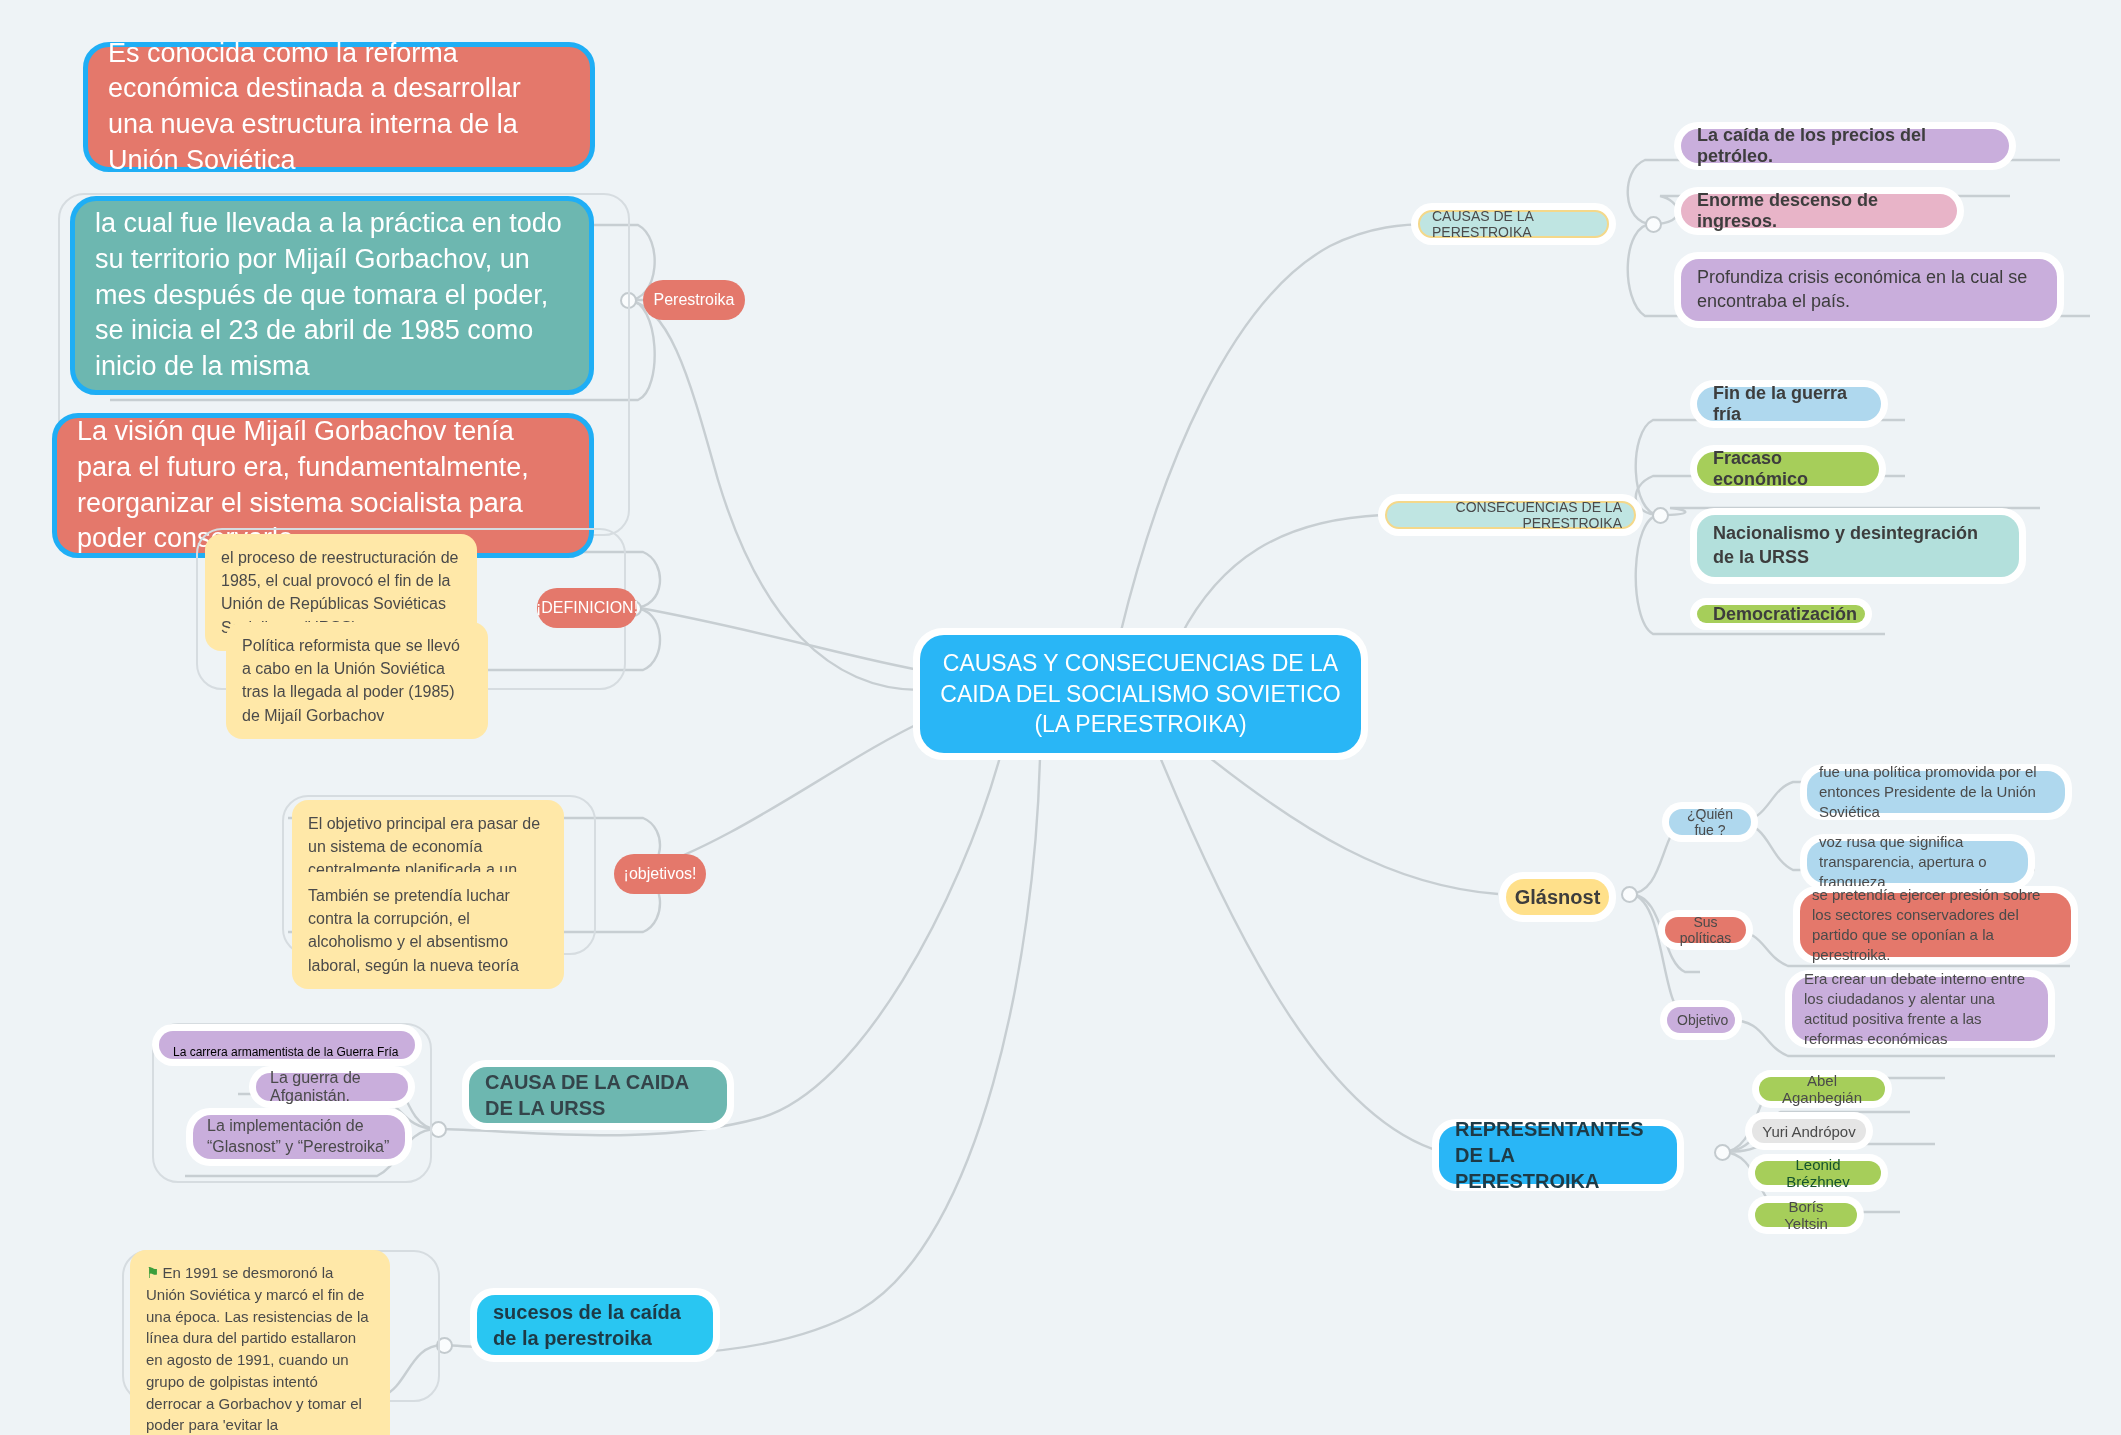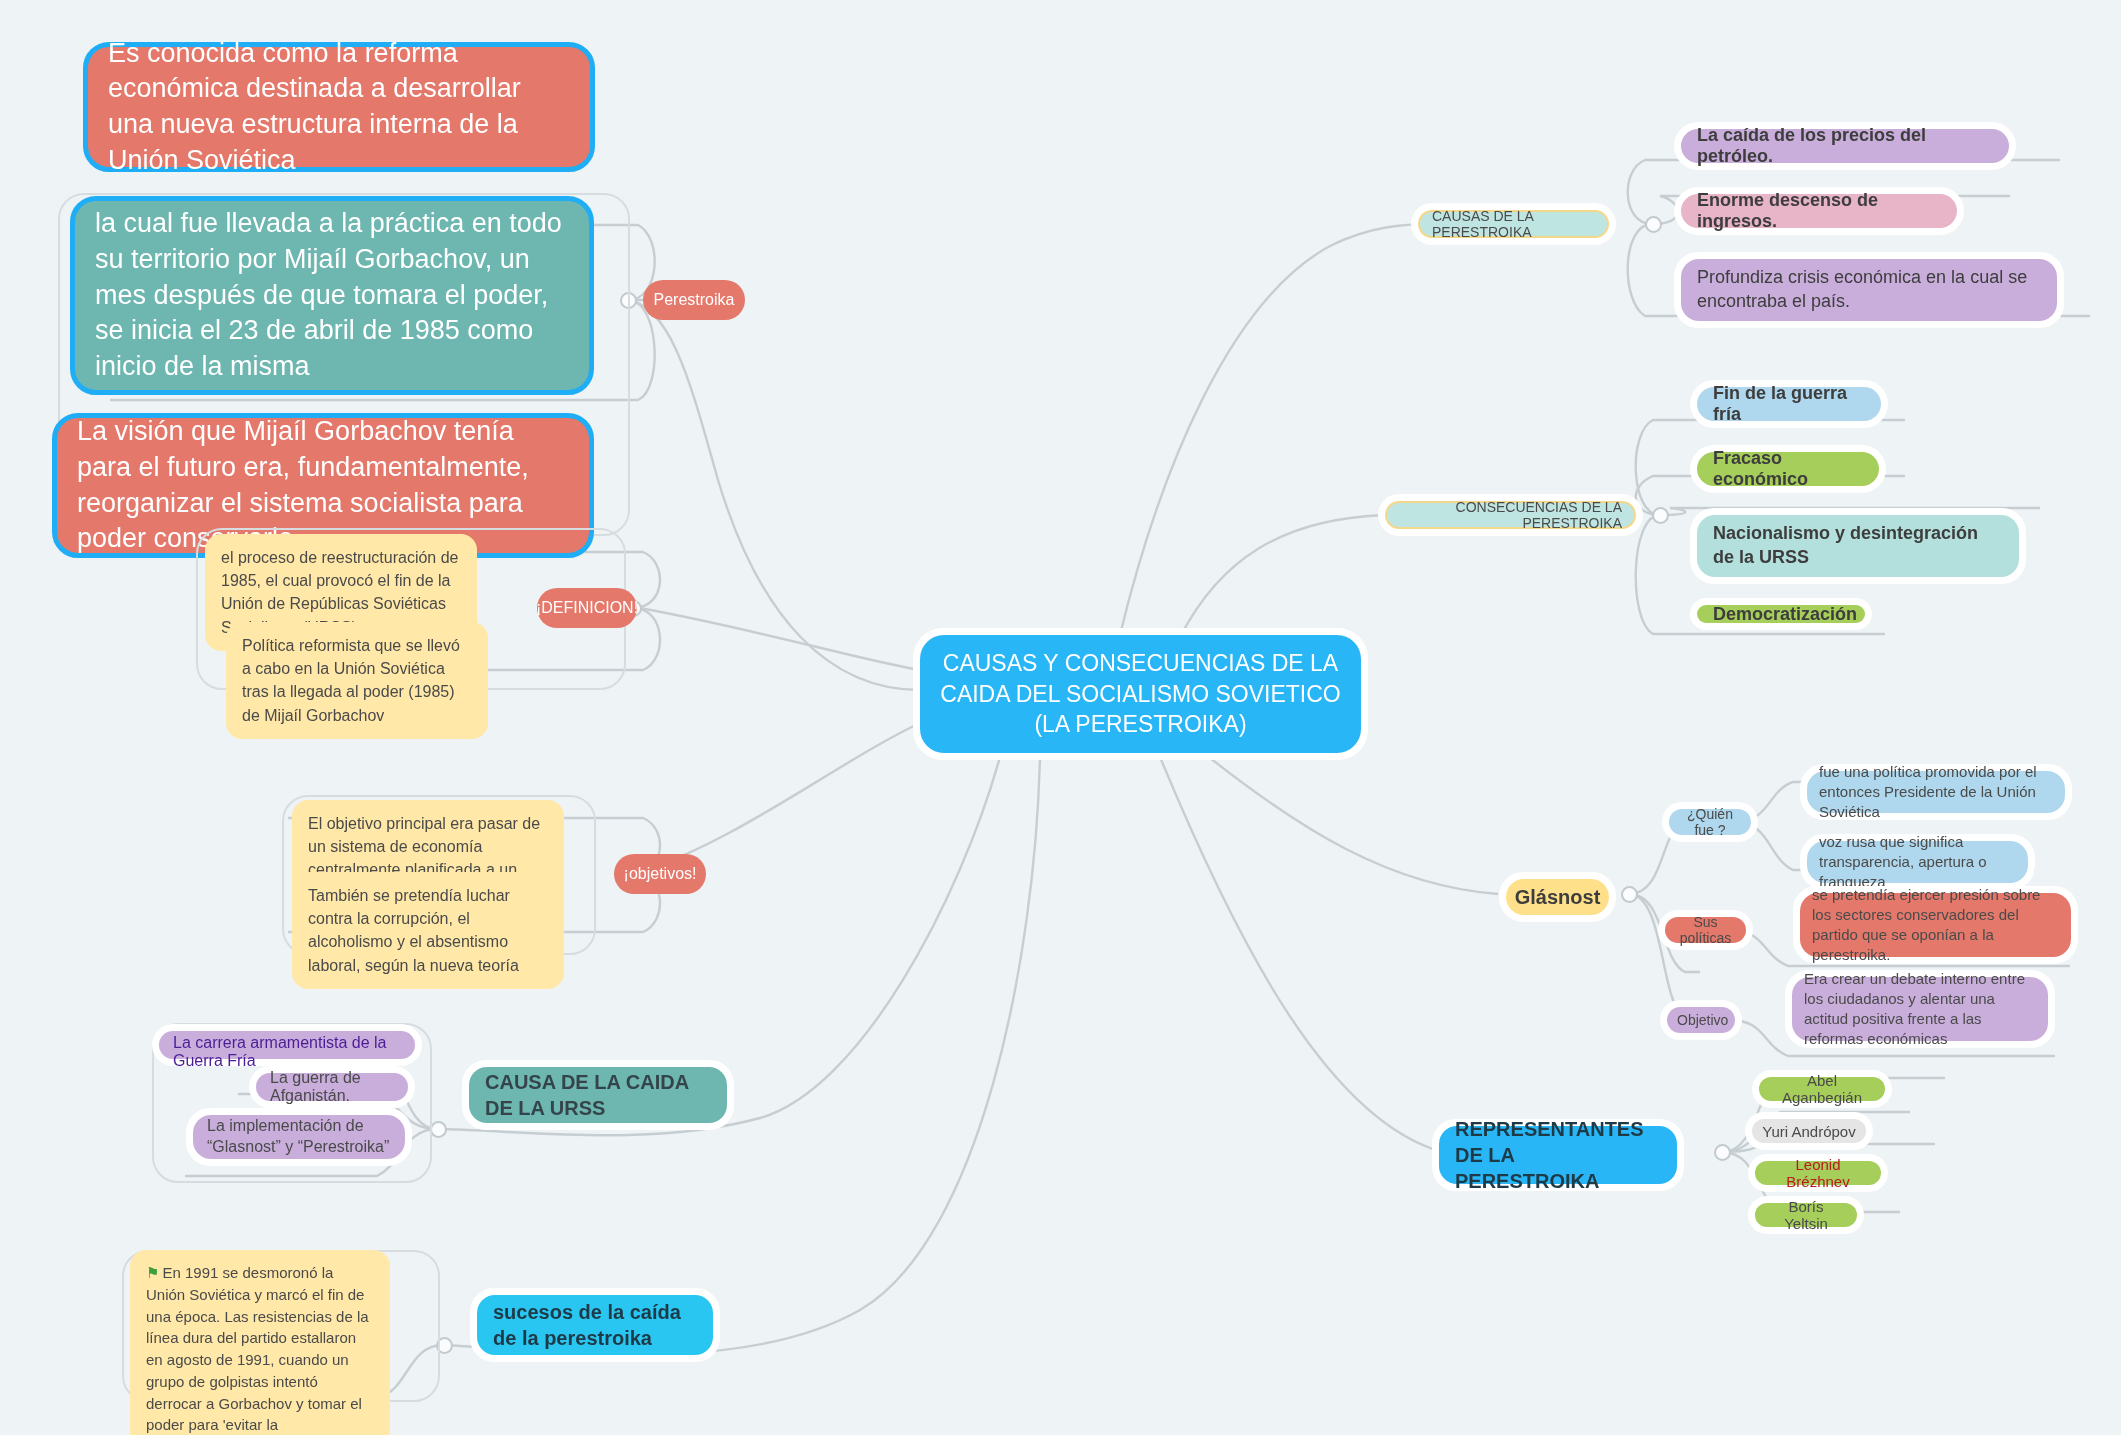--- a/index.html
+++ b/index.html
@@ -233,21 +233,21 @@
   </div>
 
   <div class="pill" style="left:614px; top:854px; width:92px; height:40px; background:#E4786B;">
     <span class="txt" style="text-align:center; font-size:16px;">¡objetivos!</span>
   </div>
 
   <div class="frame" style="left:152px; top:1023px; width:280px; height:160px;"></div>
 
   <div class="halo" style="left:152px; top:1024px; width:270px; height:42px;">
     <div class="inner" style="background:#C9AEDC; padding:4px 14px;">
-      <span class="txt" style="font-size:16px; color:#4c1d95;margin-top:13px;">La carrera armamentista de la Guerra Fría</span>
+      <span class="txt" style="font-size:12px; color:#000000;margin-top:13px;">La carrera armamentista de la Guerra Fría</span>
     </div>
   </div>
 
   <div class="halo" style="left:249px; top:1066px; width:166px; height:42px;">
     <div class="inner" style="background:#C9AEDC; padding:4px 14px;">
       <span class="txt" style="font-size:16px; color:#4a4a4a;">La guerra de Afganistán.</span>
     </div>
   </div>
 
   <div class="halo" style="left:186px; top:1108px; width:226px; height:58px;">
@@ -389,21 +389,21 @@
   </div>
 
   <div class="halo" style="left:1745px; top:1112px; width:128px; height:38px;">
     <div class="inner" style="background:#e5e5e5; padding:2px 10px; justify-content:center;">
       <span class="txt" style="font-size:15px; color:#4a4a4a; text-align:center;">Yuri Andrópov</span>
     </div>
   </div>
 
   <div class="halo" style="left:1748px; top:1154px; width:140px; height:38px;">
     <div class="inner" style="background:#A6CE5A; padding:2px 10px; justify-content:center;">
-      <span class="txt" style="font-size:15px; color:#b91c1c; text-align:center;">Leonid Brézhnev</span>
+      <span class="txt" style="font-size:15px; color:#14532d; text-align:center;">Leonid Brézhnev</span>
     </div>
   </div>
 
   <div class="halo" style="left:1748px; top:1196px; width:116px; height:38px;">
     <div class="inner" style="background:#A6CE5A; padding:2px 10px; justify-content:center;">
       <span class="txt" style="font-size:15px; color:#4a4a4a; text-align:center;">Borís Yeltsin</span>
     </div>
   </div>
 
 </div>

